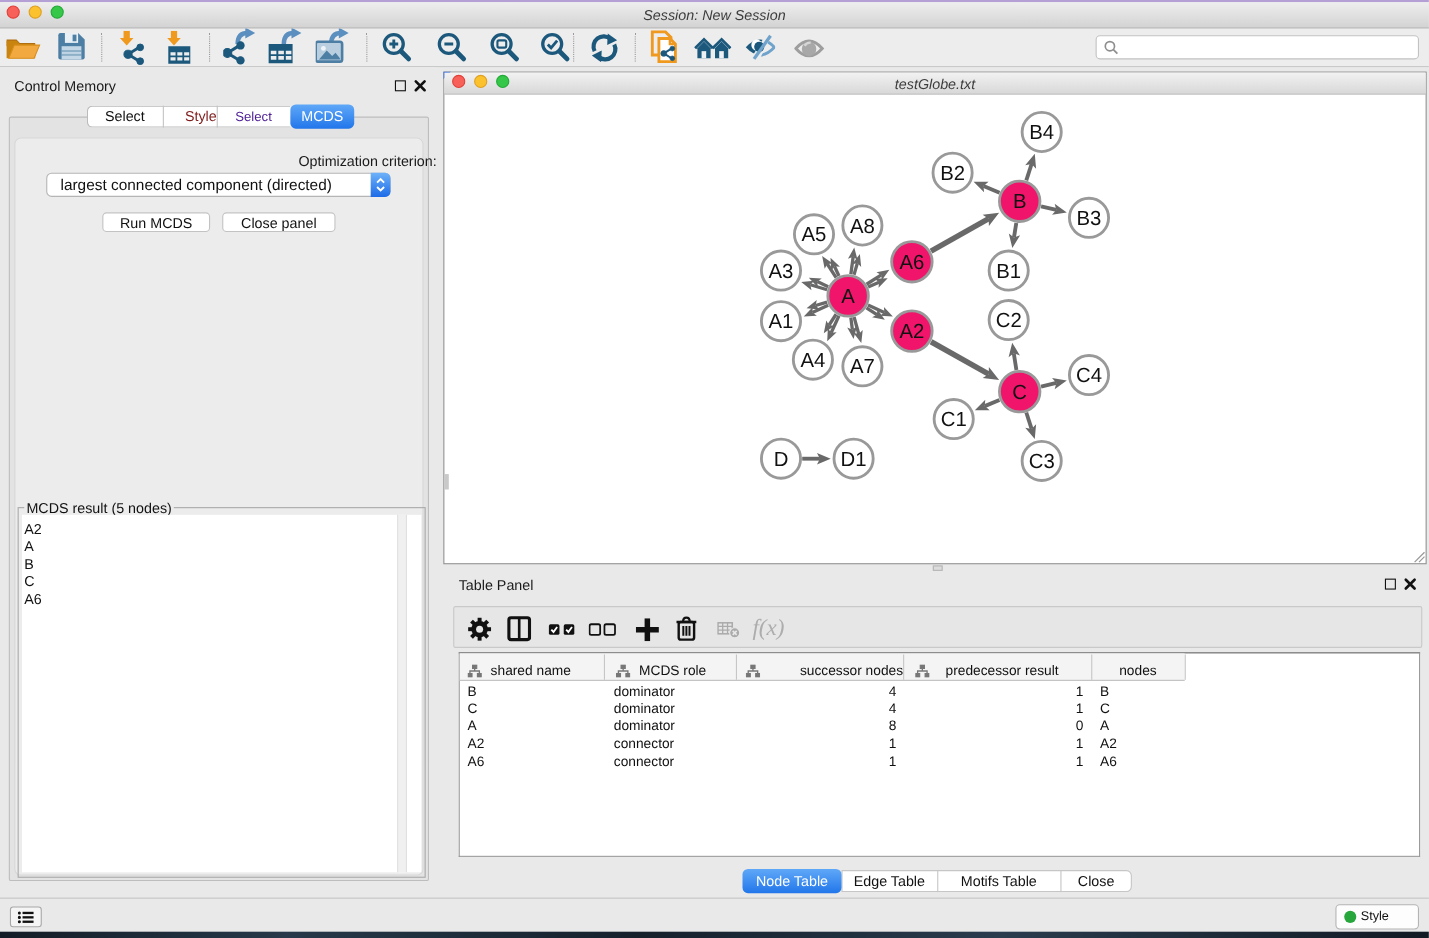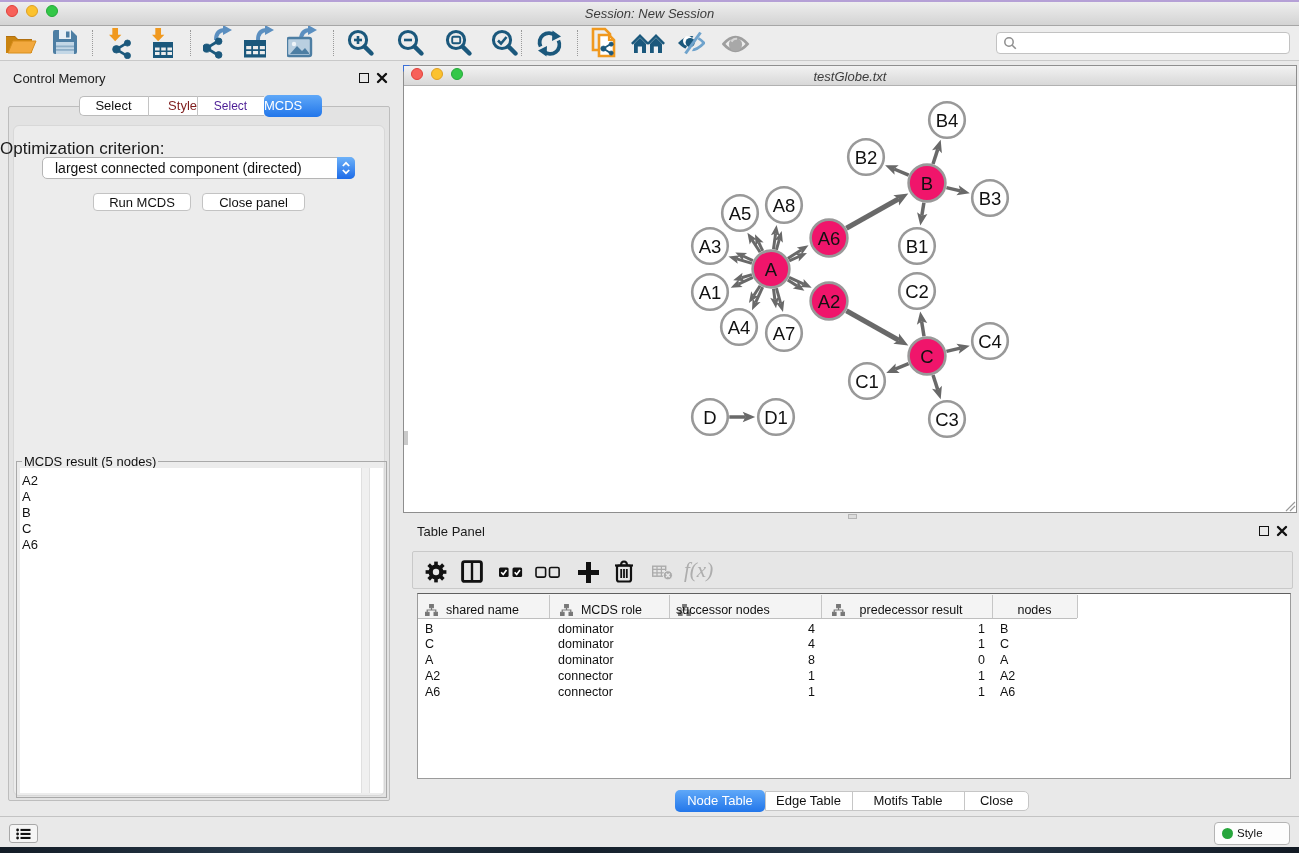--- a/index.html
+++ b/index.html
@@ -188,23 +188,23 @@
 <div class="abs" style="left:148px;top:96px;width:0;height:20px;border-left:1px solid #c4c4c4"></div>
 <div class="abs" style="left:197px;top:96px;width:0;height:20px;border-left:1px solid #c4c4c4"></div>
 <div class="abs" style="left:79px;top:96px;width:69px;height:20px;font-size:13px;color:#111;
      text-align:center;line-height:20px">Select</div>
 <div class="abs" style="left:148px;top:96px;width:49px;height:20px;font-size:13px;color:#7f1d1d;
      text-align:right;line-height:20px">Style</div>
 <div class="abs" style="left:197px;top:96px;width:67px;height:20px;font-size:12px;color:#4c1d95;
      text-align:center;line-height:20px">Select</div>
 <div class="abs" style="left:264px;top:95px;width:58px;height:22px;border-radius:5px;
      background:linear-gradient(#5fa8f8,#2276ea);font-size:13px;color:#fff;
-     text-align:left;line-height:22px">MCDS</div>
-
-<div class="abs" style="left:0;top:139px;width:397px;font-size:17px;color:#1a1a1a;text-align:left">Optimization criterion:</div>
+     text-align:center;line-height:22px">MCDS</div>
+
+<div class="abs" style="left:0;top:139px;width:397px;font-size:13px;color:#1a1a1a;text-align:right">Optimization criterion:</div>
 <div class="abs" style="left:42px;top:157px;width:313px;height:22px;background:#fff;
      border:1px solid #b5b5b5;border-radius:5px"></div>
 <div class="abs" style="left:55px;top:160px;font-size:14px;color:#111">largest connected component (directed)</div>
 <div class="abs" style="left:337px;top:157px;width:18px;height:22px;border-radius:0 5px 5px 0;
      background:linear-gradient(#6db2f9,#1d6be8)"></div>
 <svg class="abs" style="left:340px;top:161px" width="12" height="14" viewBox="0 0 12 14">
  <path d="M2.8 5 L6 1.8 L9.2 5" fill="none" stroke="#fff" stroke-width="1.7"></path>
  <path d="M2.8 9 L6 12.2 L9.2 9" fill="none" stroke="#fff" stroke-width="1.7"></path>
   </svg>
 
@@ -425,21 +425,21 @@
 <svg style="position:absolute;left:832px;top:604px" width="13" height="12" viewBox="0 0 13 12">
     <g stroke="#777" fill="#777">
       <rect x="4.6" y="0.5" width="3.8" height="3.2"></rect>
       <path d="M6.5 3.7 V6 M2.2 8.3 V6 H10.8 V8.3" fill="none" stroke-width="1.2"></path>
       <rect x="0.5" y="8.3" width="3.6" height="3.2"></rect>
       <rect x="9" y="8.3" width="3.6" height="3.2"></rect>
     </g>
   </svg>
 <div class="abs" style="left:418px;top:603px;width:129px;text-align:center;font-size:12.5px;color:#111">shared name</div>
 <div class="abs" style="left:556px;top:603px;width:111px;text-align:center;font-size:12.5px;color:#111">MCDS role</div>
-<div class="abs" style="left:676px;top:603px;width:145px;text-align:left;font-size:12.5px;color:#111">successor nodes</div>
+<div class="abs" style="left:676px;top:603px;width:145px;text-align:right;font-size:12.5px;color:#111">successor nodes</div>
 <div class="abs" style="left:830px;top:603px;width:162px;text-align:center;font-size:12.5px;color:#111">predecessor result</div>
 <div class="abs" style="left:992px;top:603px;width:85px;text-align:center;font-size:12.5px;color:#111">nodes</div>
 <div class="abs" style="left:425px;top:622px;font-size:12.5px;color:#111">B</div>
 <div class="abs" style="left:558px;top:622px;font-size:12.5px;color:#111">dominator</div>
 <div class="abs" style="left:700px;top:622px;width:115px;text-align:right;font-size:12.5px;color:#111">4</div>
 <div class="abs" style="left:870px;top:622px;width:115px;text-align:right;font-size:12.5px;color:#111">1</div>
 <div class="abs" style="left:1000px;top:622px;font-size:12.5px;color:#111">B</div>
 <div class="abs" style="left:425px;top:637px;font-size:12.5px;color:#111">C</div>
 <div class="abs" style="left:558px;top:637px;font-size:12.5px;color:#111">dominator</div>
 <div class="abs" style="left:700px;top:637px;width:115px;text-align:right;font-size:12.5px;color:#111">4</div>

